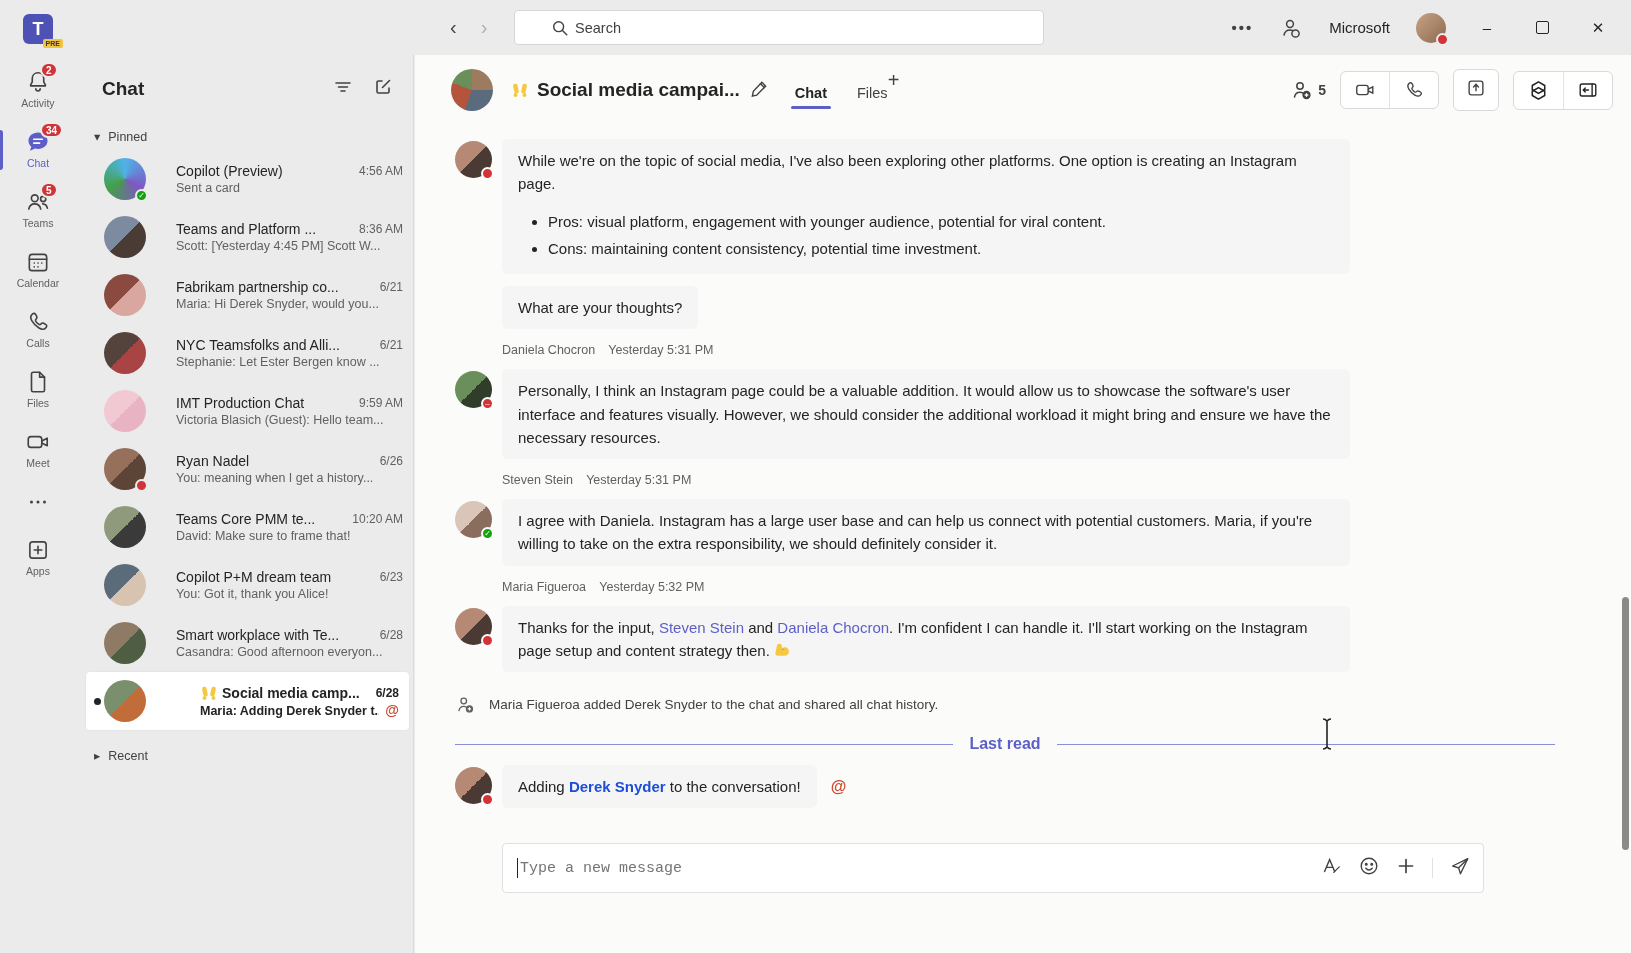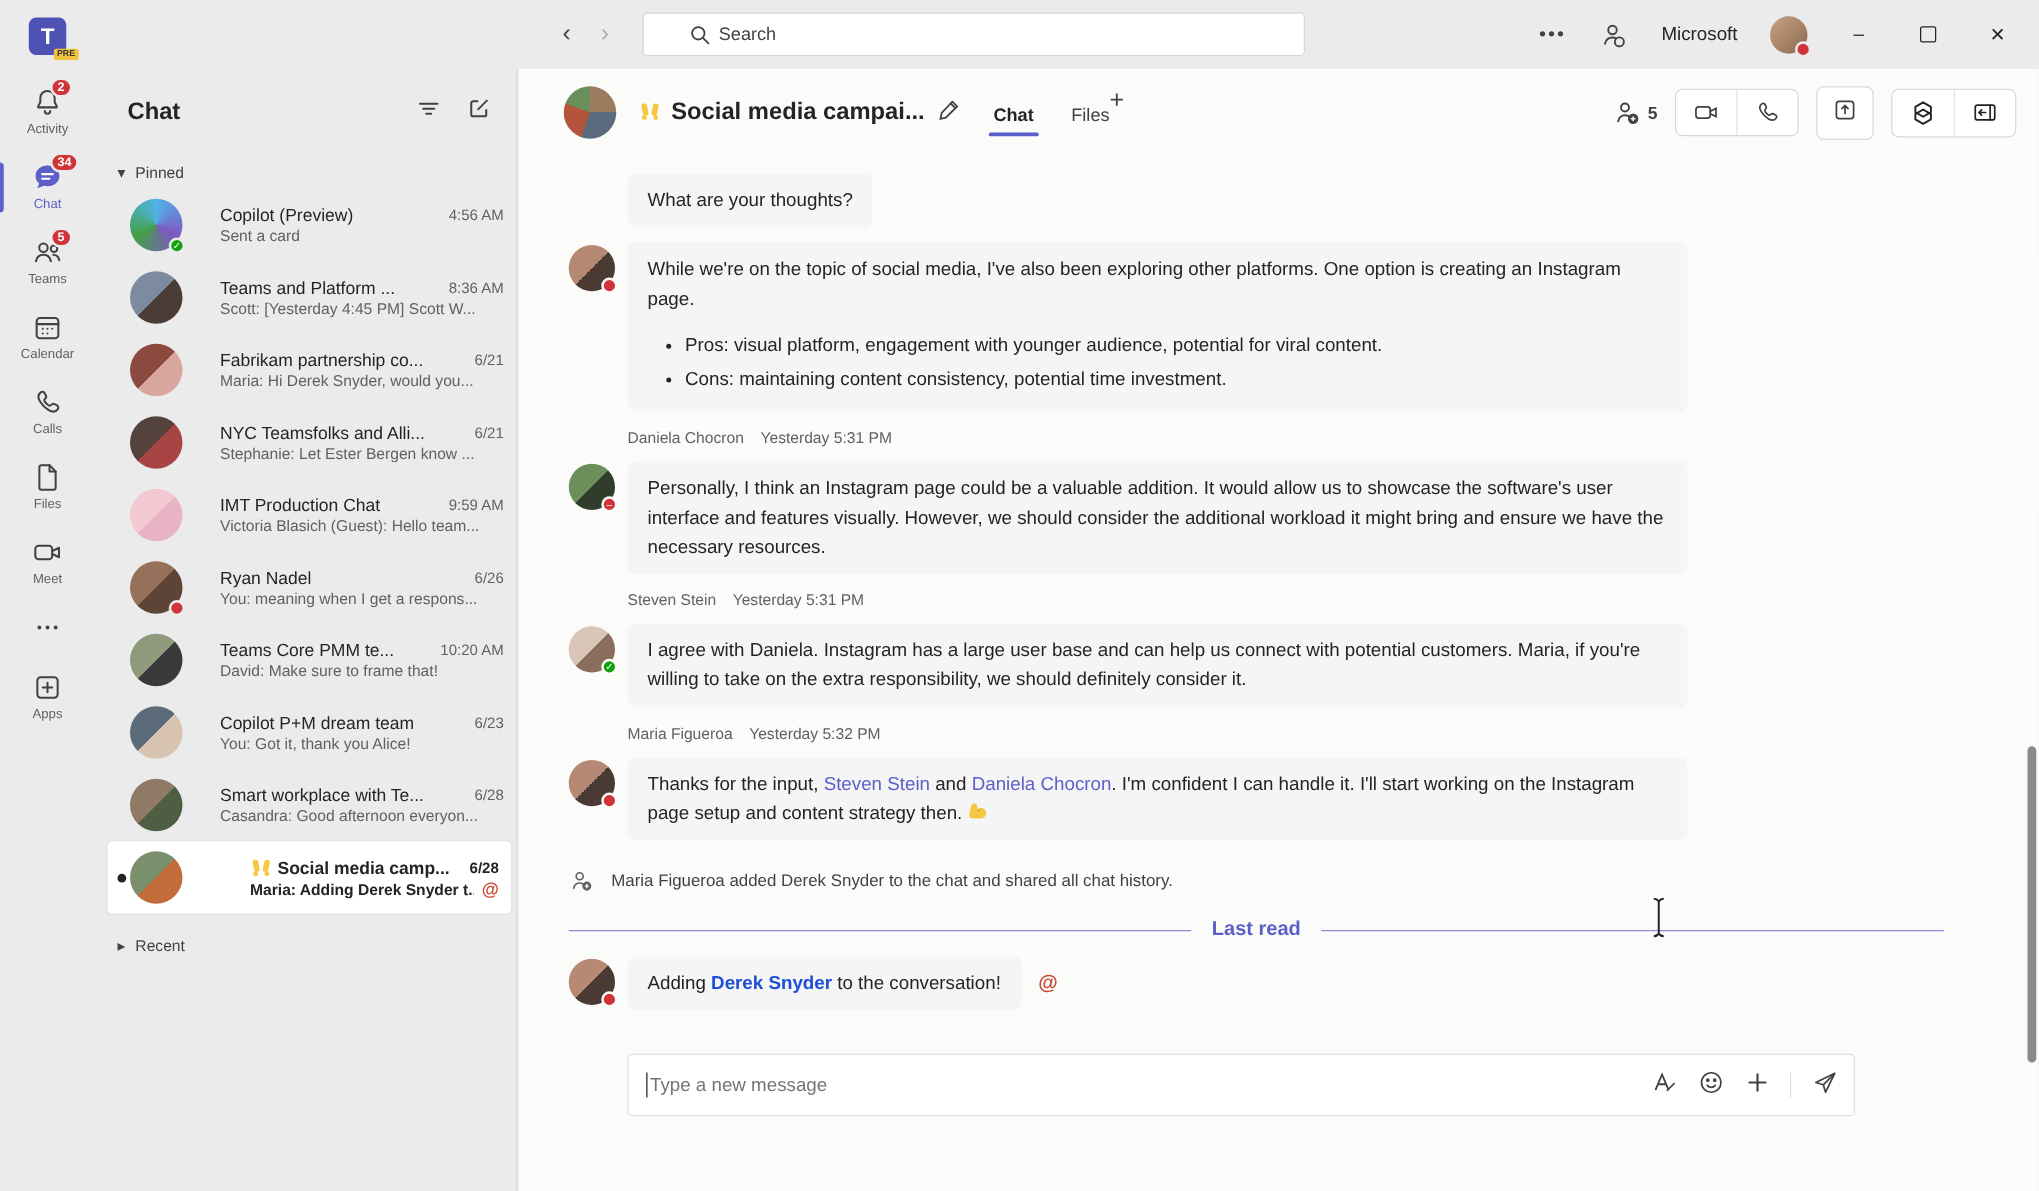--- a/index.html
+++ b/index.html
@@ -115,21 +115,21 @@
   .lastread::before, .lastread::after { content:""; flex:1; border-top:1px solid #5b5fc7; opacity:.7; }
   .lastread span { padding:0 16px; }
 
   .emoji-svg { display:inline-block; vertical-align:-2px; }
 
   
   .compose { position:absolute; left:87px; top:788px; width:982px; height:50px; background:#fff;
     border:1px solid #e0e0e0; border-radius:4px; display:flex; align-items:center; padding:0 12px 0 14px; }
   .compose .caret { width:1px; height:20px; background:#242424; margin-right:2px; }
   .compose input { flex:1; border:none; outline:none; font-size:15px; color:#0f766e; background:transparent;
-    font-family:Liberation Sans, sans-serif; }
+    font-family:Liberation Mono, monospace; }
   .compose .cicons { display:flex; align-items:center; gap:16px; color:#424242; }
   .compose .cdiv { width:1px; height:20px; background:#e0e0e0; }
 
   
   .scroll-thumb { position:absolute; right:2px; top:542px; width:7px; height:253px; background:#8a8a8a; border-radius:4px; }
   .ibeam { position:absolute; left:905px; top:662px; width:14px; height:34px; }
 </style>
 </head>
 <body>
 
@@ -391,21 +391,21 @@
       <span class="presence busy" style="display: flex;"></span>
     </span>
     <span class="ci-main">
       <span class="ci-r1">
         <span class="ci-name">
               <span>Ryan Nadel</span>
             </span>
         <span class="ci-time">6/26</span>
       </span>
       <span class="ci-r2">
-        <span class="ci-prev">You: meaning when I get a respons...</span>
+        <span class="ci-prev">You: meaning when I get a history...</span>
 
       </span>
     </span>
   </div>
 
   <div class="chat-item">
 
     <span class="ci-avatar" style="background: linear-gradient(135deg, rgb(143, 154, 125) 0px, rgb(143, 154, 125) 50%, rgb(58, 58, 58) 50%, rgb(58, 58, 58) 100%);">
       
     </span>
@@ -565,56 +565,56 @@
             </svg>
         </span>
       </div>
     </div>
   </div>
 
   <div class="msgs" id="msgs">
   <div>
 
     <div class="msg-row">
-
-      <span class="msg-avatar-spacer" style="display: block;"></span>
-      <div class="msg-body">
-        <div class="bubble-wrap">
-          <div class="bubble">
-                <div>What are your thoughts?</div>
-              </div>
-
-        </div>
-      </div>
-    </div>
-  </div>
-
-  <div>
-
-    <div class="msg-row">
       <span class="msg-avatar" style="display: block; background: linear-gradient(135deg, rgb(181, 137, 115) 0px, rgb(181, 137, 115) 50%, rgb(74, 58, 51) 50%, rgb(74, 58, 51) 100%);">
         <span class="presence busy" style="display: flex;"></span>
       </span>
 
       <div class="msg-body">
         <div class="bubble-wrap">
           <div class="bubble">
                 <div>While we're on the topic of social media, I've also been exploring other platforms. One option is creating an Instagram page.</div>
                 <ul>
                   <li>Pros: visual platform, engagement with younger audience, potential for viral content.</li>
                   <li>Cons: maintaining content consistency, potential time investment.</li>
                 </ul>
               </div>
 
         </div>
       </div>
     </div>
   </div>
 
   <div>
+
+    <div class="msg-row">
+
+      <span class="msg-avatar-spacer" style="display: block;"></span>
+      <div class="msg-body">
+        <div class="bubble-wrap">
+          <div class="bubble">
+                <div>What are your thoughts?</div>
+              </div>
+
+        </div>
+      </div>
+    </div>
+  </div>
+
+  <div>
     <div class="msg-meta" style="display: block;">
       <span class="mname">Daniela Chocron</span>
       <span class="mtime">Yesterday 5:31 PM</span>
     </div>
     <div class="msg-row">
       <span class="msg-avatar" style="display: block; background: linear-gradient(135deg, rgb(107, 143, 90) 0px, rgb(107, 143, 90) 50%, rgb(47, 61, 42) 50%, rgb(47, 61, 42) 100%);">
         <span class="presence busy" style="display: flex;">–</span>
       </span>
 
       <div class="msg-body">

